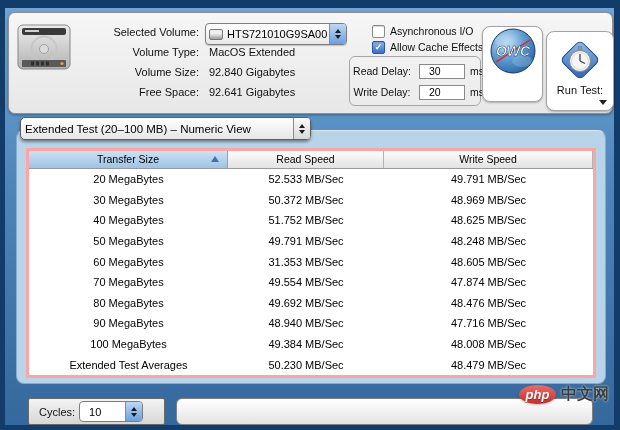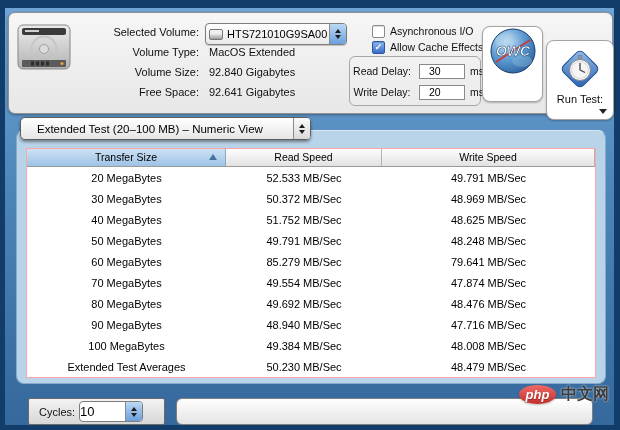--- a/index.html
+++ b/index.html
@@ -51,40 +51,40 @@
     border:1px solid #a6a6a6;border-radius:6px;background:rgba(255,255,255,.15);}
   .dg-row{position:absolute;left:0;height:16px;display:flex;align-items:center;width:100%;}
   .dg-label{width:64px;text-align:center;font-size:10.5px;color:#101010;flex:none;}
   .dg-input{width:26px;height:13px;margin-left:5px;border:1px solid #8a8a8a;background:#fff;
     font-size:10.5px;font-family:"Liberation Sans",sans-serif;padding:0 9px;flex:none;}
   .dg-unit{font-size:10.5px;margin-left:5px;color:#101010;}
   
   .sq-btn{position:absolute;background:#fff;border:1px solid #a3a3a3;border-radius:8px;
     box-shadow:0 1px 2px rgba(0,0,0,.25);display:flex;flex-direction:column;align-items:center;}
   .owc-btn{left:473px;top:13px;width:59px;height:74px;justify-content:flex-start;}
-  .run-btn{left:537px;top:27px;width:66px;height:78px;}
+  .run-btn{left:537px;top:18px;width:66px;height:78px;}
   .run-label{font-size:11px;margin-top:2px;color:#101010;}
   .run-dn{position:absolute;right:6px;bottom:5px;width:0;height:0;
     border-left:4px solid transparent;border-right:4px solid transparent;border-top:5px solid #222;}
   
   .mode-popup{
     position:absolute;left:20px;top:117px;width:289px;height:21px;z-index:6;
     background:linear-gradient(180deg,#ffffff,#e6e6e6);
     border:1px solid #5e5e5e;border-radius:5px;
     display:flex;align-items:center;box-shadow:0 2px 3px rgba(0,0,0,.4);
   }
-  .mode-popup .ptext{flex:1;font-size:11.5px;padding-left:16px;white-space:nowrap;}
+  .mode-popup .ptext{flex:1;font-size:11.5px;padding-left:4px;white-space:nowrap;}
   
   .group-box{
     position:absolute;left:16px;top:130px;width:588px;height:252px;z-index:2;
     background:#b9d3e8;border:1px solid #86abcc;border-top-color:#d9e8f4;border-radius:8px;
   }
   .results-table{
     position:absolute;left:26px;top:148px;width:570px;height:230px;z-index:3;
-    background:#fff;border:1px solid #fca5a5;box-sizing:border-box;
+    background:#fff;border:3px solid #fca5a5;box-sizing:border-box;
     display:flex;flex-direction:column;
   }
   .thead{display:flex;height:17px;flex:none;border-bottom:1px solid #9a9a9a;}
   .hcell{font-size:10.5px;line-height:16px;text-align:center;color:#000;position:relative;
     background:linear-gradient(180deg,#fdfdfd,#e2e2e2);border-right:1px solid #b3b3b3;box-sizing:border-box;}
   .hcell.sorted{background:linear-gradient(180deg,#cde1f3,#9dc3e6);border-right-color:#8ba6bf;}
   .sort-arrow{position:absolute;right:8px;top:5px;width:0;height:0;
     border-left:4px solid transparent;border-right:4px solid transparent;border-bottom:6px solid #46729f;}
   .c0{width:199px;flex:none;}
   .c1{width:156px;flex:none;}
@@ -95,21 +95,21 @@
   
   .cycles-box{
     position:absolute;left:28px;top:398px;width:137px;height:27px;z-index:3;
     background:linear-gradient(180deg,#f3f3f3,#d7d7d7);
     border:1px solid #6a6a6a;border-radius:2px;
     display:flex;align-items:center;padding-left:10px;box-sizing:border-box;
   }
   .cycles-label{font-size:11px;color:#101010;}
   .cycles-popup{width:62px;height:19px;margin-left:4px;background:#fff;border:1px solid #7d7d7d;
     border-radius:4px;display:flex;align-items:center;}
-  .cycles-popup .ptext{flex:1;font-size:13px;padding-left:0;}
+  .cycles-popup .ptext{flex:1;font-size:11px;padding-left:9px;}
   .progress-bar{
     position:absolute;left:176px;top:398px;width:417px;height:27px;z-index:3;
     background:linear-gradient(180deg,#ffffff,#e4e4e4);
     border:1px solid #808080;border-radius:6px;box-sizing:border-box;
   }
   
   .watermark{position:absolute;left:519px;top:384px;z-index:20;display:flex;align-items:center;}
   .php-badge{width:37px;height:19px;border-radius:50%;
     background:linear-gradient(180deg,#ee6a66,#c42f2c);
     color:#fff;font-style:italic;font-weight:bold;font-size:13px;
@@ -263,22 +263,22 @@
         <div class="tcell c1">51.752 MB/Sec</div>
         <div class="tcell c2">48.625 MB/Sec</div>
       </div>
       <div class="trow">
         <div class="tcell c0">50 MegaBytes</div>
         <div class="tcell c1">49.791 MB/Sec</div>
         <div class="tcell c2">48.248 MB/Sec</div>
       </div>
       <div class="trow">
         <div class="tcell c0">60 MegaBytes</div>
-        <div class="tcell c1">85.279 MB/Sec</div>
-        <div class="tcell c2">79.641 MB/Sec</div>
+        <div class="tcell c1">31.353 MB/Sec</div>
+        <div class="tcell c2">48.605 MB/Sec</div>
       </div>
       <div class="trow">
         <div class="tcell c0">70 MegaBytes</div>
         <div class="tcell c1">49.554 MB/Sec</div>
         <div class="tcell c2">47.874 MB/Sec</div>
       </div>
       <div class="trow">
         <div class="tcell c0">80 MegaBytes</div>
         <div class="tcell c1">49.692 MB/Sec</div>
         <div class="tcell c2">48.476 MB/Sec</div>

